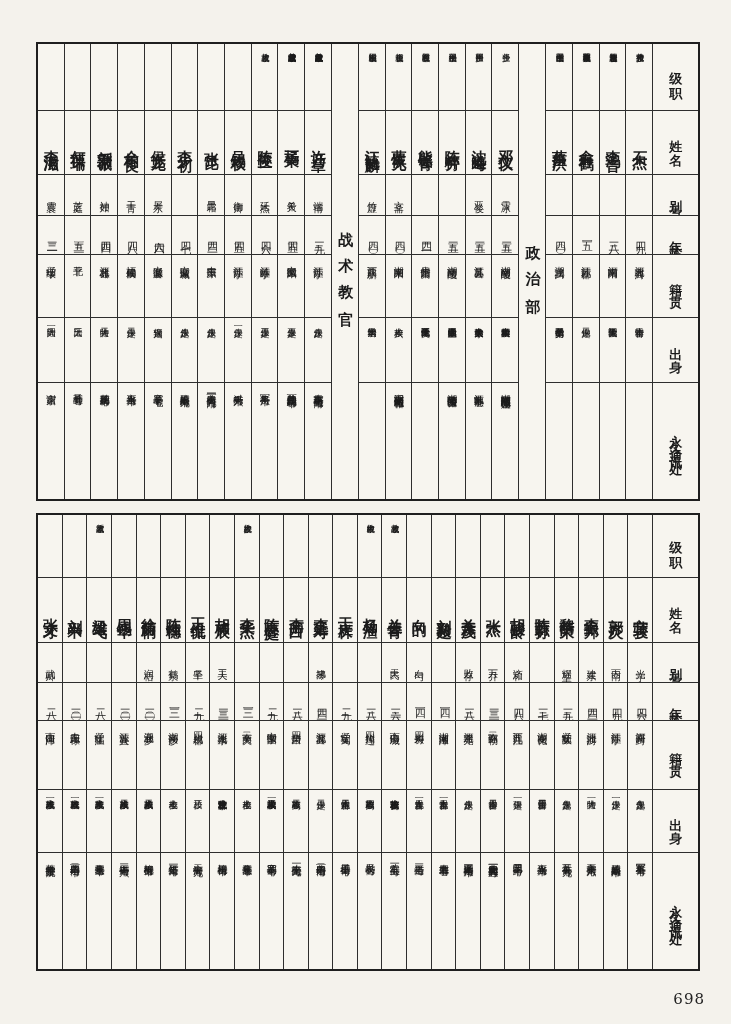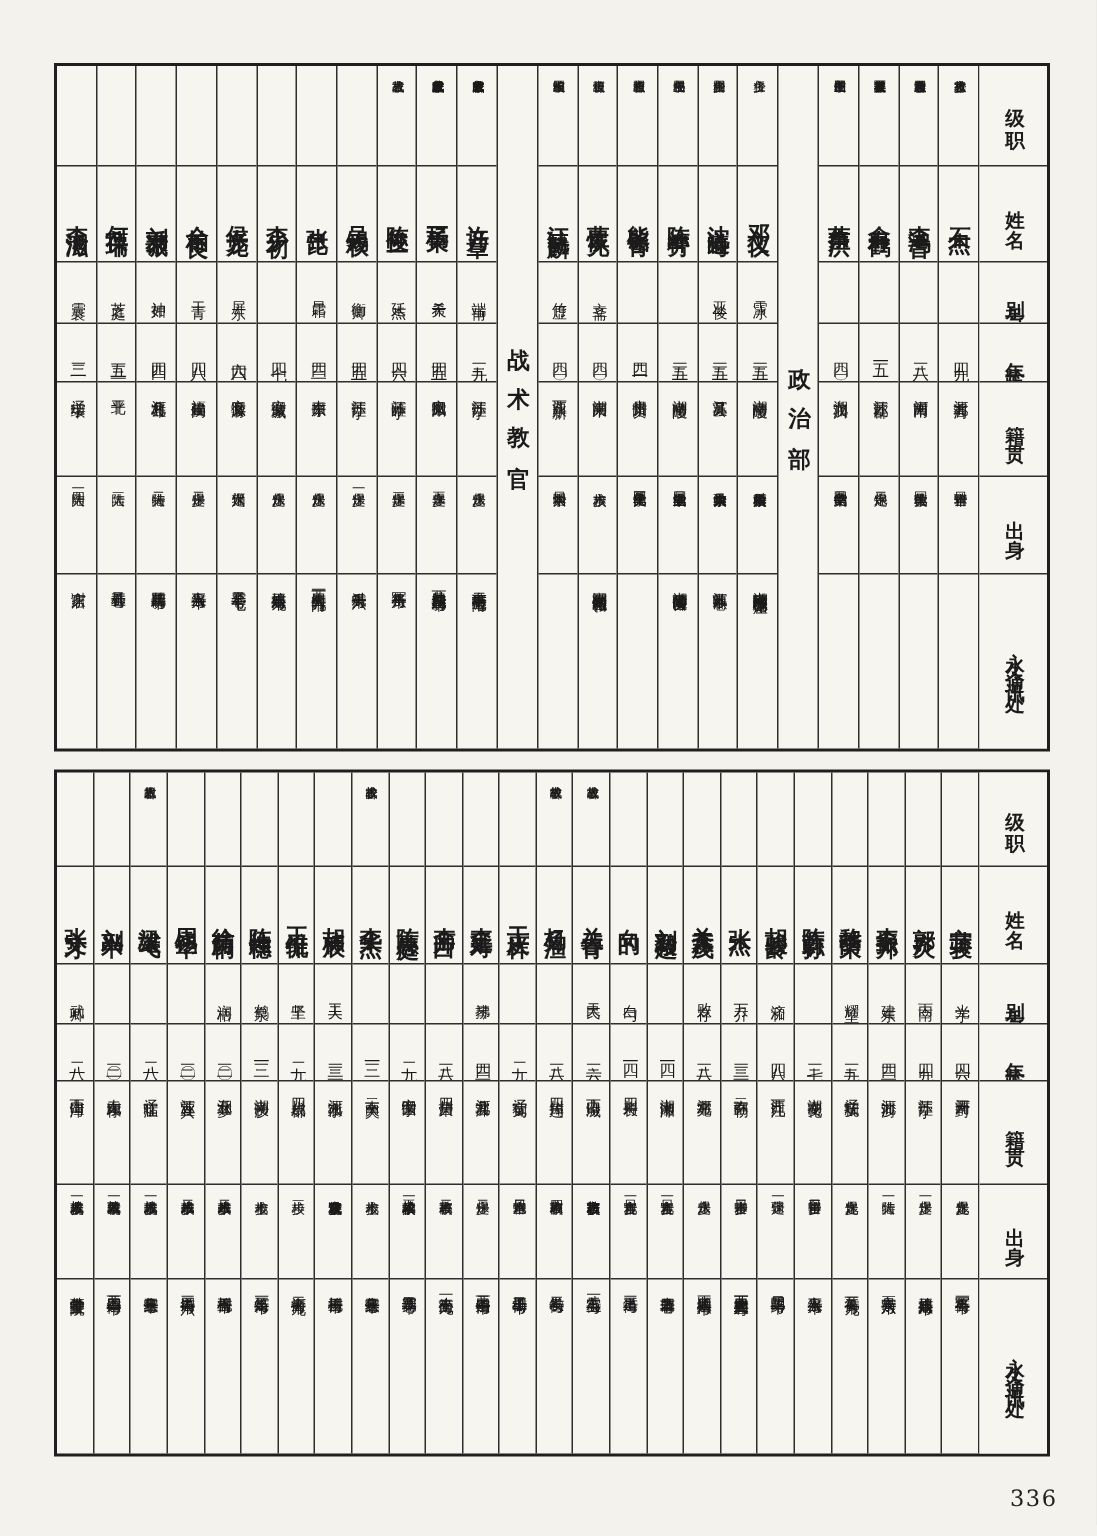--- a/index.html
+++ b/index.html
@@ -1194,14 +1194,14 @@
           <span class="vt">山西河津</span>
         </div>
         <div class="cell r5 origin">
           <span class="vt">本校九步战术班一</span>
         </div>
         <div class="cell r6 addr">
           <span class="vt">草堂寺曾家院子</span>
         </div>
       </div>
     </div>
-  <div class="page-number">336</div>
+  <div class="page-number">698</div>
 </div>
 
 </body></html>

